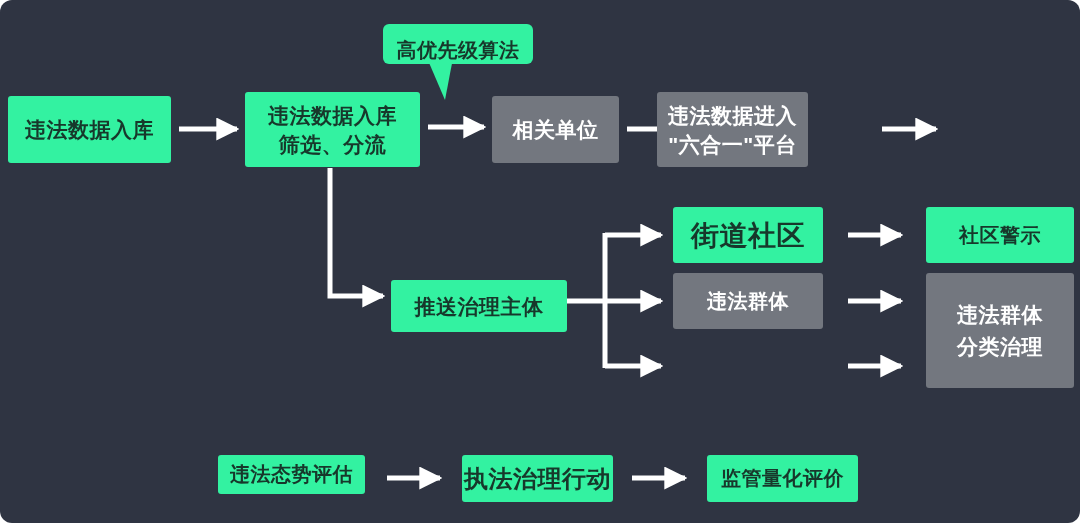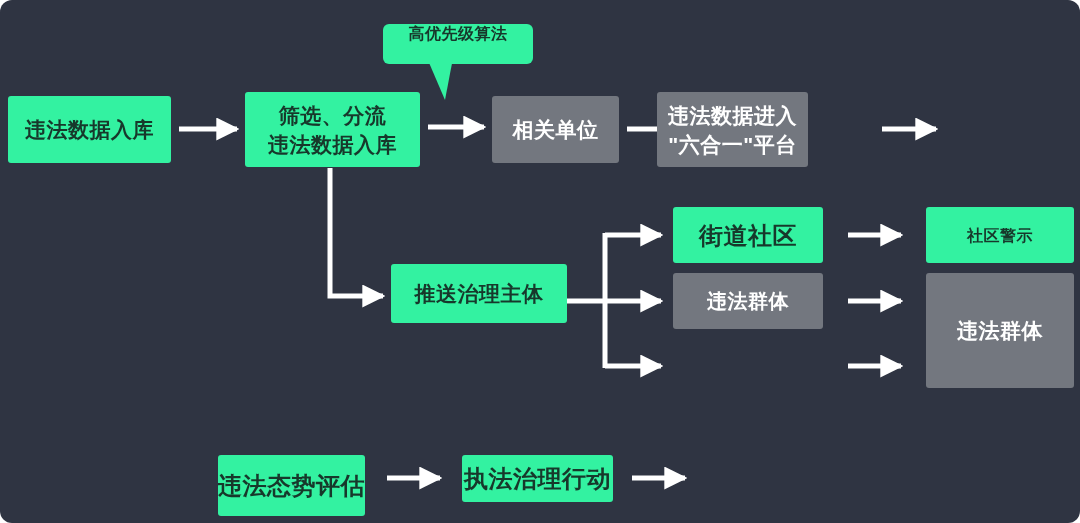--- a/index.html
+++ b/index.html
@@ -60,26 +60,26 @@
   .box.gray {
     background: var(--gray, #73777f);
     color: var(--light_text, #ffffff);
   }
   .box .line { display: block; }
   .box.tall-lines { line-height: 32px; }
   .callout {
     position: absolute;
     z-index: 2;
     display: flex;
-    align-items: flex-start;
+    align-items: flex-end;
     justify-content: center;
     background: var(--green, #33f2a1);
     color: var(--dark_text, #17382b);
     font-weight: 700;
-    font-size: 16px;
+    font-size: 20px;
     border-radius: 6px;
     letter-spacing: 0.5px;
   }
 </style>
 </head>
 <body>
 
 <div class="canvas">
 
   <svg class="connectors" viewBox="0 0 1080 523" xmlns="http://www.w3.org/2000/svg">
@@ -113,57 +113,61 @@
 
   <div class="callout" style="left:383px;top:24px;width:150px;height:40px">
     <span>高优先级算法</span>
   </div>
 
   <div class="box green" style="left:8px;top:96px;width:163px;height:67px">
     <span>违法数据入库</span>
   </div>
 
   <div class="box green" style="left:245px;top:92px;width:175px;height:75px">
+    <span class="line">违法数据入库</span>
     <span class="line">筛选、分流</span>
-    <span class="line">违法数据入库</span>
   </div>
 
   <div class="box gray" style="left:492px;top:96px;width:127px;height:67px">
     <span>相关单位</span>
   </div>
 
   <div class="box gray" style="left:657px;top:92px;width:151px;height:75px">
     <span class="line">违法数据进入</span>
     <span class="line">"六合一"平台</span>
   </div>
 
 
-  <div class="box green" style="left:391px;top:264px;width:176px;height:59px">
+  <div class="box green" style="left:391px;top:280px;width:176px;height:52px">
     <span>推送治理主体</span>
   </div>
 
-  <div class="box green" style="left:673px;top:207px;width:150px;height:56px;font-size:24px">
+  <div class="box green" style="left:673px;top:207px;width:150px;height:56px;font-size:28px">
     <span>街道社区</span>
   </div>
 
   <div class="box gray" style="left:673px;top:273px;width:150px;height:56px;font-size:20px">
     <span>违法群体</span>
   </div>
 
 
-  <div class="box green" style="left:926px;top:207px;width:148px;height:56px;font-size:16px">
+  <div class="box green" style="left:926px;top:207px;width:148px;height:56px;font-size:20px">
     <span>社区警示</span>
   </div>
 
   <div class="box gray tall-lines" style="left:926px;top:273px;width:148px;height:115px">
     <span class="line">违法群体</span>
+    <span class="line">分类治理</span>
   </div>
 
-  <div class="box green" style="left:218px;top:455px;width:147px;height:61px;font-size:24px">
+  <div class="box green" style="left:218px;top:455px;width:147px;height:39px;font-size:20px">
     <span>违法态势评估</span>
   </div>
 
   <div class="box green" style="left:462px;top:455px;width:151px;height:47px;font-size:24px">
     <span>执法治理行动</span>
   </div>
 
+  <div class="box green" style="left:707px;top:455px;width:151px;height:47px;font-size:20px">
+    <span>监管量化评价</span>
+  </div>
 
 </div>
 
 </body></html>

